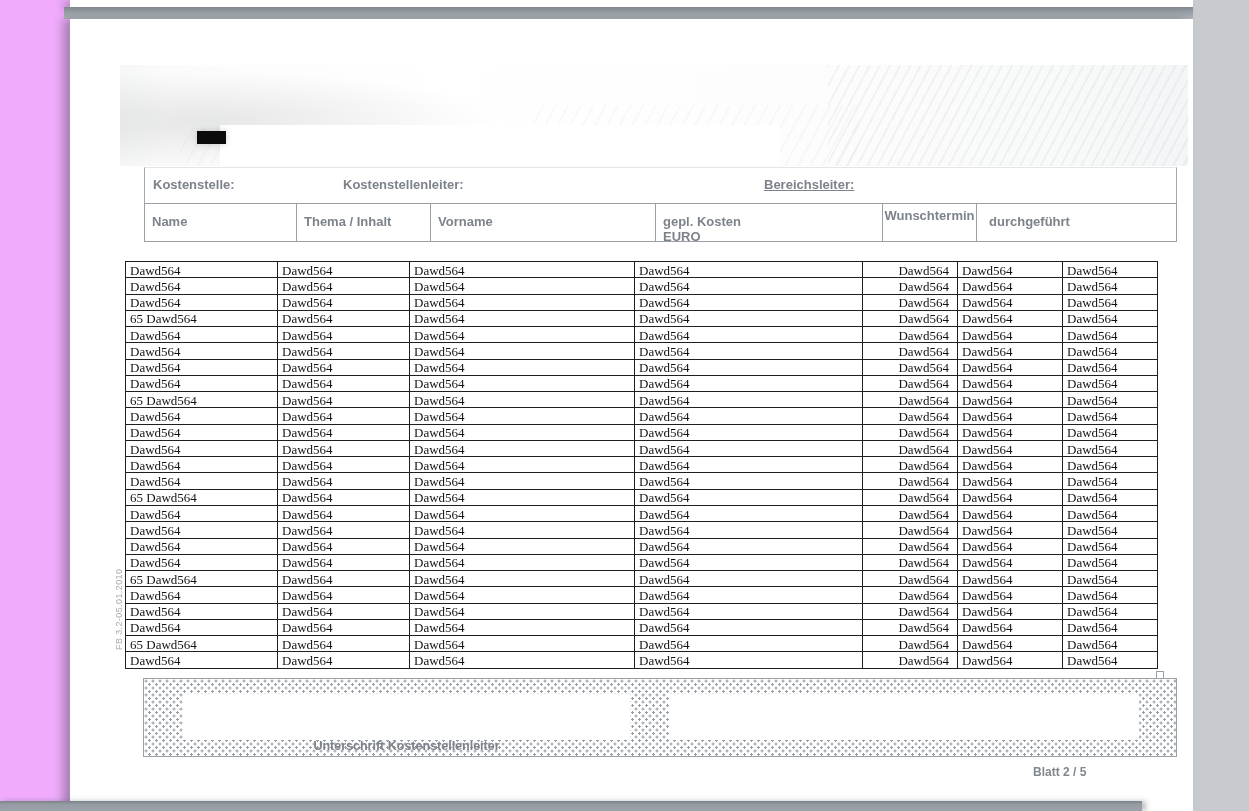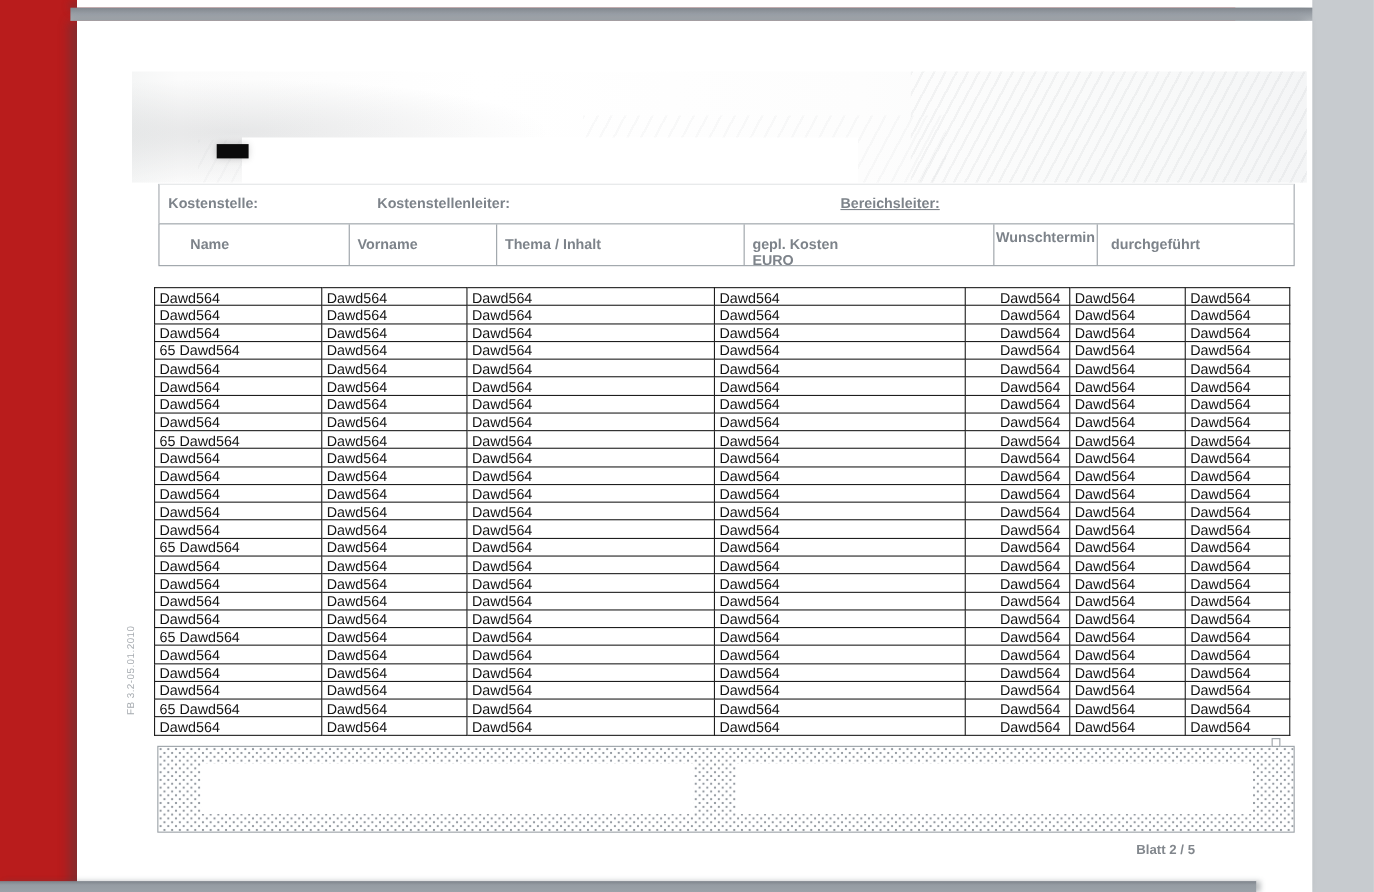--- a/index.html
+++ b/index.html
@@ -1,18 +1,18 @@
 <!DOCTYPE html>
 <html><head>
 <meta charset="utf-8">
 <style>
   * { margin:0; padding:0; box-sizing:border-box; }
   html,body { width:1249px; height:811px; overflow:hidden; }
   body { font-family:"Liberation Sans", sans-serif; background:#c7cbcf; position:relative; }
-  .canvas { position:absolute; left:0; top:0; width:1123px; height:811px; background:#b91c1c; }
+  .canvas { position:absolute; left:0; top:0; width:1123px; height:811px; background:#f0abfc; }
 
   
   .prev-page { position:absolute; left:70px; top:0; width:1123px; height:7px; background:#fff;
                box-shadow:-6px 2px 8px rgba(58,64,72,.45); }
   .page-gap { position:absolute; left:64px; top:7px; width:1129px; height:12px;
               background:linear-gradient(180deg,#81878e 0%,#9aa0a7 45%,#b2b7bc 100%); }
 
   
   .page { position:absolute; left:70px; top:19px; width:1123px; height:792px; background:#ffffff;
           box-shadow:-7px 0 9px rgba(58,64,72,.40); }
@@ -37,31 +37,31 @@
     border-left:1px solid #a3a8ae; border-right:1px solid #a3a8ae; border-top:1px solid #e3e5e7; }
   .meta-label { position:absolute; top:9px; font-size:13px; font-weight:bold; color:#7d838a; }
   .meta-kst { left:8px; } .meta-kstl { left:198px; } .meta-bl { left:619px;text-decoration:underline; }
 
   
   .head-row { position:absolute; left:74px; top:184px; width:1033px; height:39px; display:flex;
     border:1px solid #9aa0a6; }
   .hcell { border-right:1px solid #9aa0a6; color:#7d838a; font-weight:bold; font-size:13px;
     line-height:15px; padding:10px 0 0 7px; white-space:pre-line; overflow:hidden; }
   .hcell:last-child { border-right:none; }
-  .head-row .hcell:nth-child(1){ width:152px;margin-left:21px; }
+  .head-row .hcell:nth-child(1){ width:152px; }
   .head-row .hcell:nth-child(2){ width:134px; }
   .head-row .hcell:nth-child(3){ width:225px; }
   .head-row .hcell:nth-child(4){ width:227px; }
   .head-row .hcell:nth-child(5){ width:94px;  text-align:center; padding:4px 0 0 0; }
   .head-row .hcell:nth-child(6){ width:105px; text-align:center; padding:10px 0 0 0; }
   .head-row .hcell:nth-child(7){ width:96px;  text-align:right; padding:10px 0 0 0; }
 
   
-  .course-table { position:absolute; left:70px; top:242px; width:1032px; height:408px;
-    border-collapse:collapse; table-layout:fixed; }
+  .course-table { position:absolute; left:55px; top:242px; width:1032px; height:408px;
+    border-collapse:collapse; table-layout:fixed;font-family:Liberation Serif, serif; }
   .course-table td { border:1px solid #1f1f1f; font-size:13px; color:#131313; line-height:13px;
     padding:1px 3px 0 4px; height:16px; vertical-align:middle; overflow:hidden; white-space:nowrap; }
   .course-table td:nth-child(1){ width:152px; }
   .course-table td:nth-child(2){ width:132px; }
   .course-table td:nth-child(3){ width:225px; }
   .course-table td:nth-child(4){ width:228px; }
   .course-table td:nth-child(5){ width:95px; text-align:right; padding-right:8px; }
   .course-table td:nth-child(6){ width:105px; }
   .course-table td:nth-child(7){ width:95px; }
 
@@ -113,22 +113,22 @@
     </div>
 
     <div class="meta-row">
       <span class="meta-label meta-kst">Kostenstelle:</span>
       <span class="meta-label meta-kstl">Kostenstellenleiter:</span>
       <span class="meta-label meta-bl">Bereichsleiter:</span>
     </div>
 
     <div class="head-row">
         <div class="hcell">Name</div>
+        <div class="hcell">Thema / Inhalt</div>
         <div class="hcell">Vorname</div>
-        <div class="hcell">Thema / Inhalt</div>
         <div class="hcell">gepl. Kosten
 EURO</div>
         <div class="hcell">Wunschtermin</div>
         <div class="hcell">durchgeführt</div>
       </div>
 
     <table class="course-table">
       <tbody>
           <tr>
             <td>Dawd564</td>
@@ -356,20 +356,21 @@
             <td>Dawd564</td>
           </tr>
         </tbody>
     </table>
 
     <div class="form-code">FB 3.2-05.01.2010</div>
 
     <div class="signature-box">
       <div class="sig-cutout left"></div>
       <div class="sig-cutout right"></div>
+      <div class="sig-label left">Unterschrift Kostenstellenleiter</div>
       <div class="sig-handle"></div>
     </div>
 
     <div class="sheet-label">Blatt 2 / 5</div>
   </div>
 
   <div class="bottom-band"></div>
 </div>
 
 </body></html>

